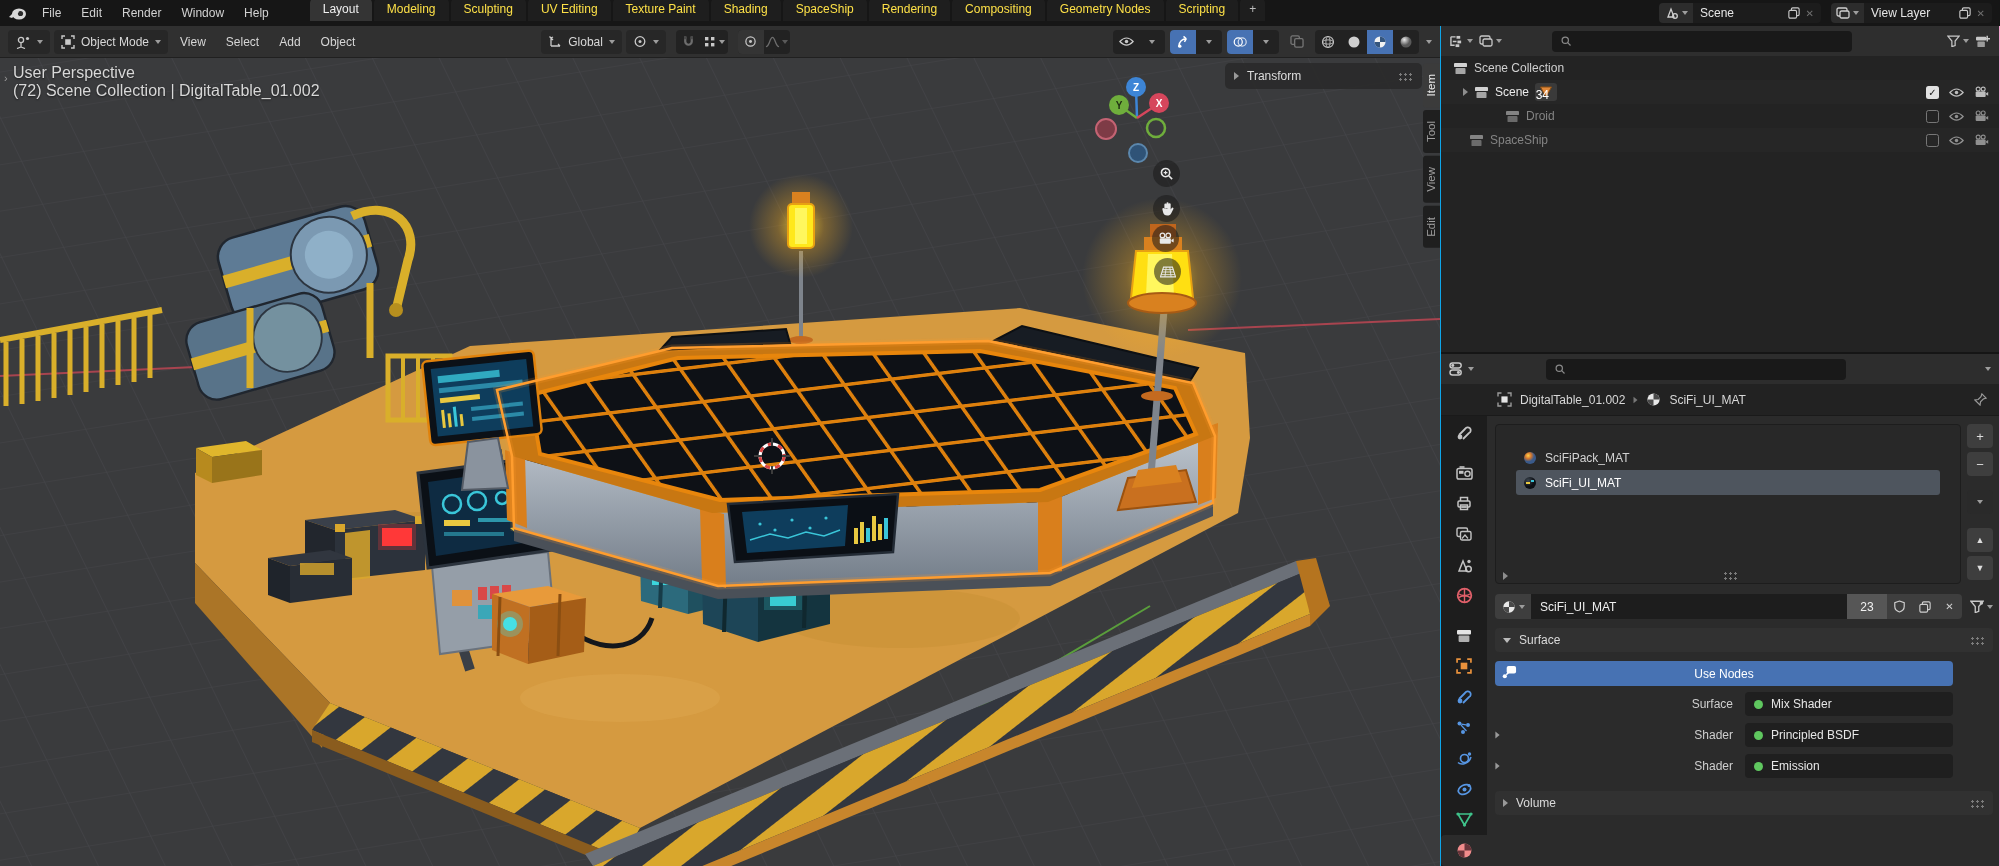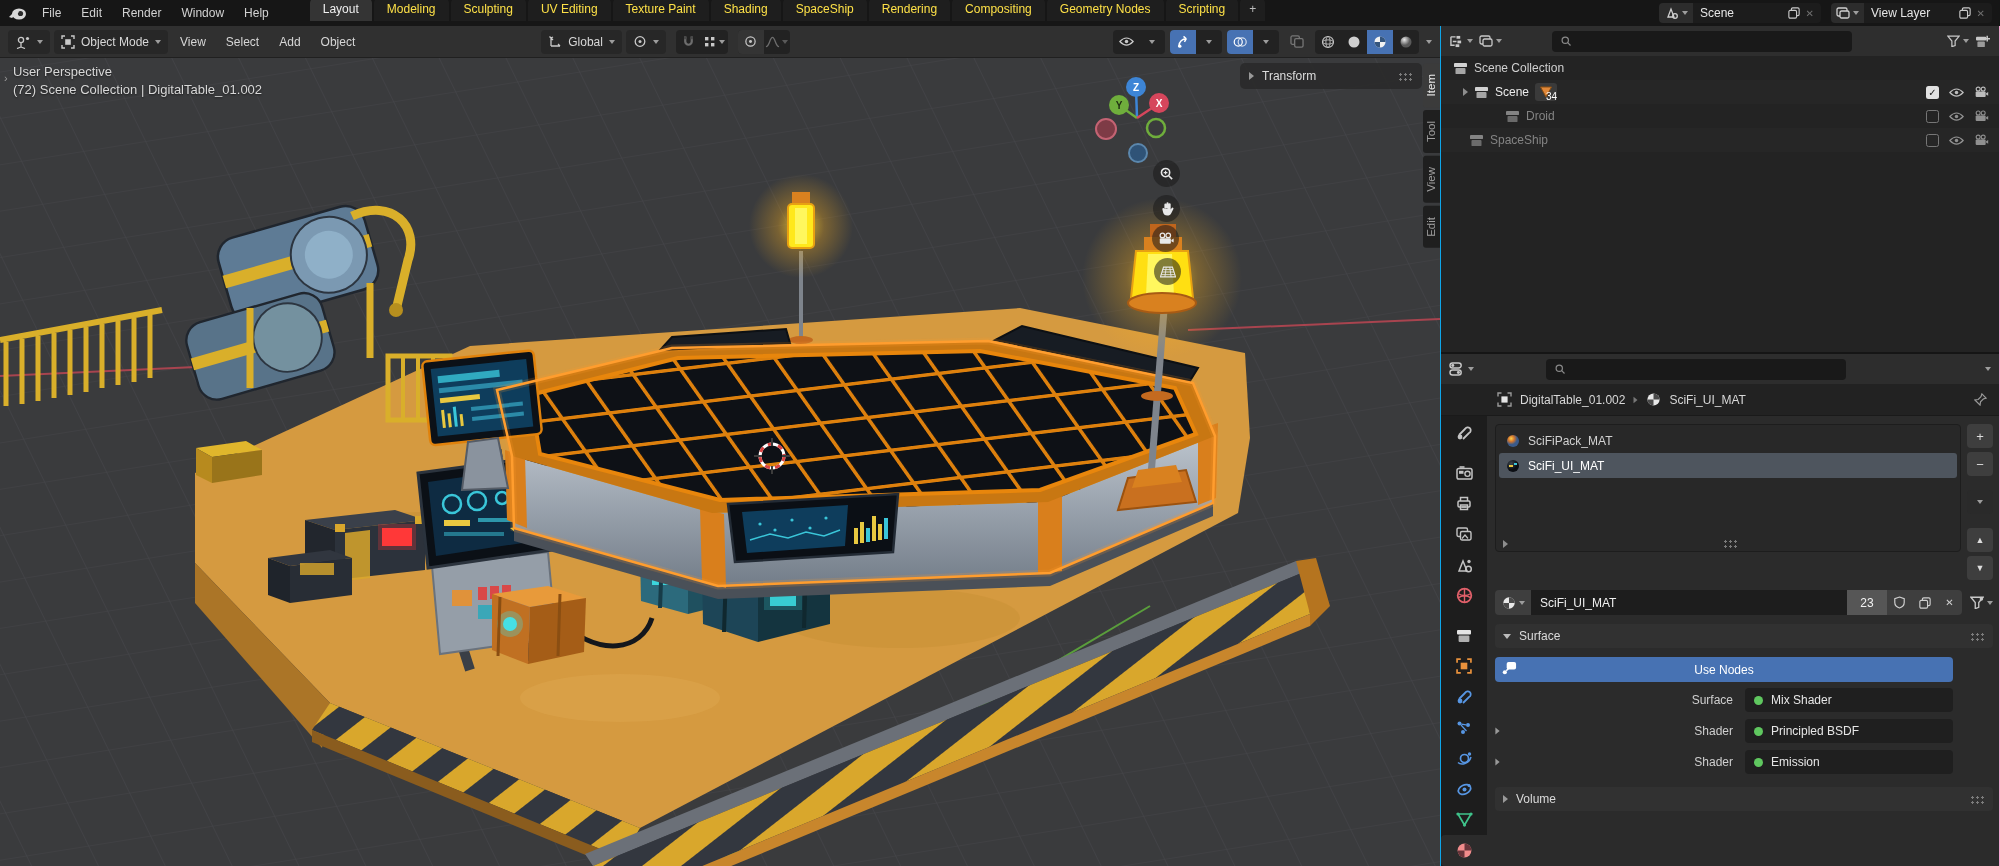--- a/index.html
+++ b/index.html
@@ -27,23 +27,23 @@
   #vheader{position:absolute;left:0;top:26px;width:1440px;height:32px;background:#303030;display:flex;align-items:center;padding:0 8px;gap:4px;border-bottom:1px solid #202020}
   .pill{background:#272727;border-radius:4px;height:24px;display:flex;align-items:center;gap:6px;padding:0 7px;color:#d8d8d8}
   .hmenu{padding:3px 8px;color:#d6d6d6}
   .seg{background:#222;border-radius:4px;height:24px;display:flex;align-items:center;overflow:hidden}
   .seg .cell{width:26px;height:24px;display:flex;align-items:center;justify-content:center;color:#c3c3c3}
   .cell.on{background:#4772b3;color:#fff}
   .iconbtn{width:26px;height:24px;display:flex;align-items:center;justify-content:center;border-radius:4px;color:#c3c3c3}
   .dim{opacity:.45}
   
   #viewport{position:absolute;left:0;top:58px;width:1440px;height:808px;background:#3a3b3d;overflow:hidden}
-  .ov-line{position:absolute;left:13px;color:#d8d8d8;text-shadow:0 1px 2px rgba(0,0,0,.55);font-size:13px}
+  .ov-line{position:absolute;left:13px;color:#d8d8d8;text-shadow:0 1px 2px rgba(0,0,0,.55);font-size:16px}
   #toolbar-chev{position:absolute;left:4px;top:14px;color:#9a9a9a;font-size:11px}
-  .xform{position:absolute;right:18px;top:5px;width:182px;height:26px;background:rgba(42,42,42,.92);border-radius:5px;display:flex;align-items:center;gap:8px;padding:0 9px;color:#dcdcdc}
+  .xform{position:absolute;right:18px;top:5px;width:197px;height:26px;background:rgba(42,42,42,.92);border-radius:5px;display:flex;align-items:center;gap:8px;padding:0 9px;color:#dcdcdc}
   .vtabs{position:absolute;right:0;top:5px;width:17px;display:flex;flex-direction:column;gap:3px}
   .vtab{writing-mode:vertical-rl;transform:rotate(180deg);background:#1f1f1f;color:#9f9f9f;padding:11px 2px;border-radius:0 3px 3px 0;text-align:center;font-size:11.5px}
   .vtab.active{background:#3b3b3b;color:#e9e9e9}
   .navbtn{position:absolute;width:27px;height:27px;border-radius:50%;background:rgba(25,25,25,.55);display:flex;align-items:center;justify-content:center;color:#e8e8e8}
   
   #right{position:absolute;left:1440px;top:26px;width:560px;height:840px;background:#f9a8d4;border-left:1px solid #0ea5e9}
   #outliner{position:absolute;left:0;top:0;width:558px;height:326px;background:#232323}
   .oheader{height:30px;background:#2e2e2e;display:flex;align-items:center;gap:6px;padding:0 8px}
   .search{flex:1;max-width:300px;height:21px;background:#191919;border-radius:4px;display:flex;align-items:center;padding:0 8px;color:#8a8a8a;margin:0 auto}
   .orow{height:24px;display:flex;align-items:center;gap:6px;padding:0 10px;color:#d0d0d0}
@@ -56,21 +56,21 @@
   
   #props{position:absolute;left:0;top:326px;width:558px;height:514px;background:#2b2b2b;border-top:2px solid #151515}
   .pheader{height:30px;background:#2d2d2d;display:flex;align-items:center;padding:0 8px;gap:6px}
   .pcrumb{height:32px;background:#222;display:flex;align-items:center;gap:8px;padding:0 12px 0 56px;color:#d8d8d8;border-bottom:1px solid #1a1a1a}
   .ptabcol{position:absolute;left:0;top:62px;bottom:0;width:46px;background:#1d1d1d;display:flex;flex-direction:column;align-items:stretch;padding-top:2px}
   .ptab{height:34px;display:flex;align-items:center;justify-content:center}
   .ptab.active{background:#2b2b2b;border-radius:4px 0 0 4px}
   .ptab.gap{height:10px}
   .pc{margin-left:46px;padding:8px 6px 0 8px}
   .slots{display:flex;gap:6px}
-  .slotlist{flex:1;height:128px;background:#282828;border:1px solid #1d1d1d;border-radius:4px;padding:3px;position:relative}
+  .slotlist{flex:1;height:160px;background:#282828;border:1px solid #1d1d1d;border-radius:4px;padding:20px;position:relative}
   .slot{height:25px;display:flex;align-items:center;gap:8px;padding:0 7px;border-radius:3px;color:#d2d2d2}
   .slot.sel{background:#4e555e;color:#fff}
   .slotfoot{position:absolute;left:7px;right:7px;bottom:3px;display:flex;align-items:center}
   .slotbtns{width:26px;display:flex;flex-direction:column;gap:4px}
   .sbtn{height:24px;background:#3e3e3e;border-radius:4px;color:#ddd;display:flex;align-items:center;justify-content:center;font-size:13px}
   .sbtn.dark{background:#2a2a2a}
   .sgap{height:6px}
   .dbrow{margin-top:10px;display:flex;align-items:center;height:25px}
   .db-browse{width:36px;height:25px;background:#3e3e3e;border-radius:4px 0 0 4px;display:flex;align-items:center;justify-content:center;gap:3px}
   .db-name{flex:1;height:25px;background:#1d1d1d;display:flex;align-items:center;padding:0 9px;color:#efefef}
@@ -669,21 +669,21 @@
       <span class="tri-r" style="border-left-color:#8d8d8d"></span>
       <svg width="15" height="13" viewBox="0 0 16 14">
           <rect x="1" y="1" width="14" height="4.5" rx="1" fill="#d2d2d2"></rect>
           <rect x="2.6" y="6.5" width="10.8" height="6.5" rx="1" fill="#a5a5a5"></rect>
         </svg>
       <span style="color:#ececec">Scene</span>
       <span class="badge">
         <svg width="14" height="14" viewBox="0 0 14 14">
             <path d="M1.5 2h11L7 12Z" fill="#e0883a" stroke="#8a4e12" stroke-width="1"></path>
           </svg>
-        <span style="position:absolute;right:0;bottom:-1px;font-size:10px;color:#fff">34</span>
+        <span style="position:absolute;right:8px;bottom:-1px;font-size:12px;color:#fff">34</span>
       </span>
       <span class="oright">
         <span class="cb">✓</span>
         <span>
             <svg width="15" height="11" viewBox="0 0 18 12">
               <path d="M1 6Q9-2.5 17 6 9 14.5 1 6Z" fill="none" stroke="#bdbdbd" stroke-width="1.4"></path>
               <circle cx="9" cy="6" r="2.1" fill="#bdbdbd"></circle>
             </svg>
           </span>
         <span>

